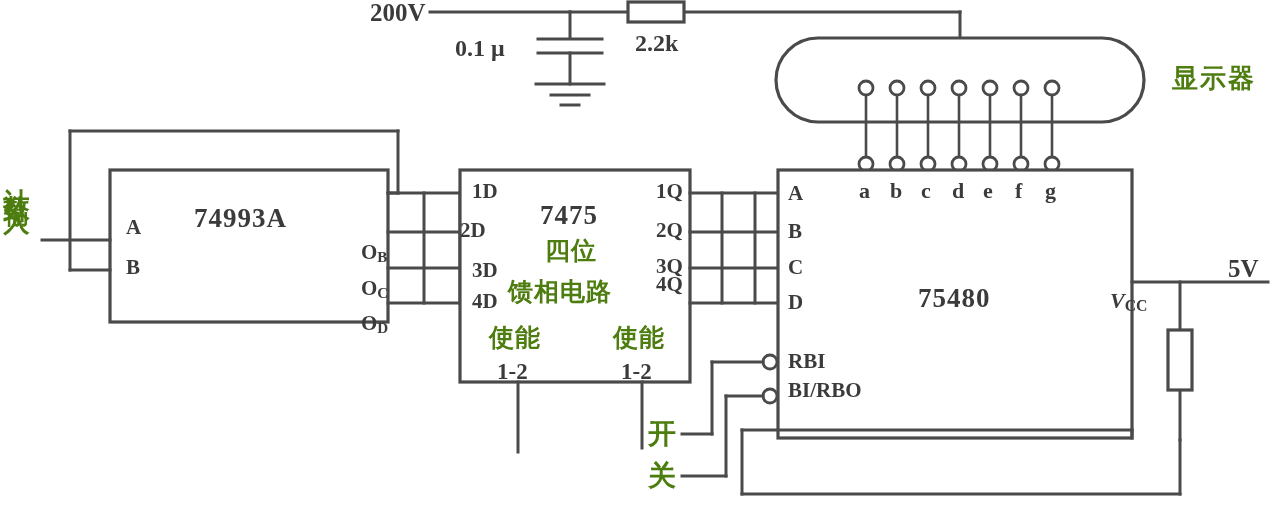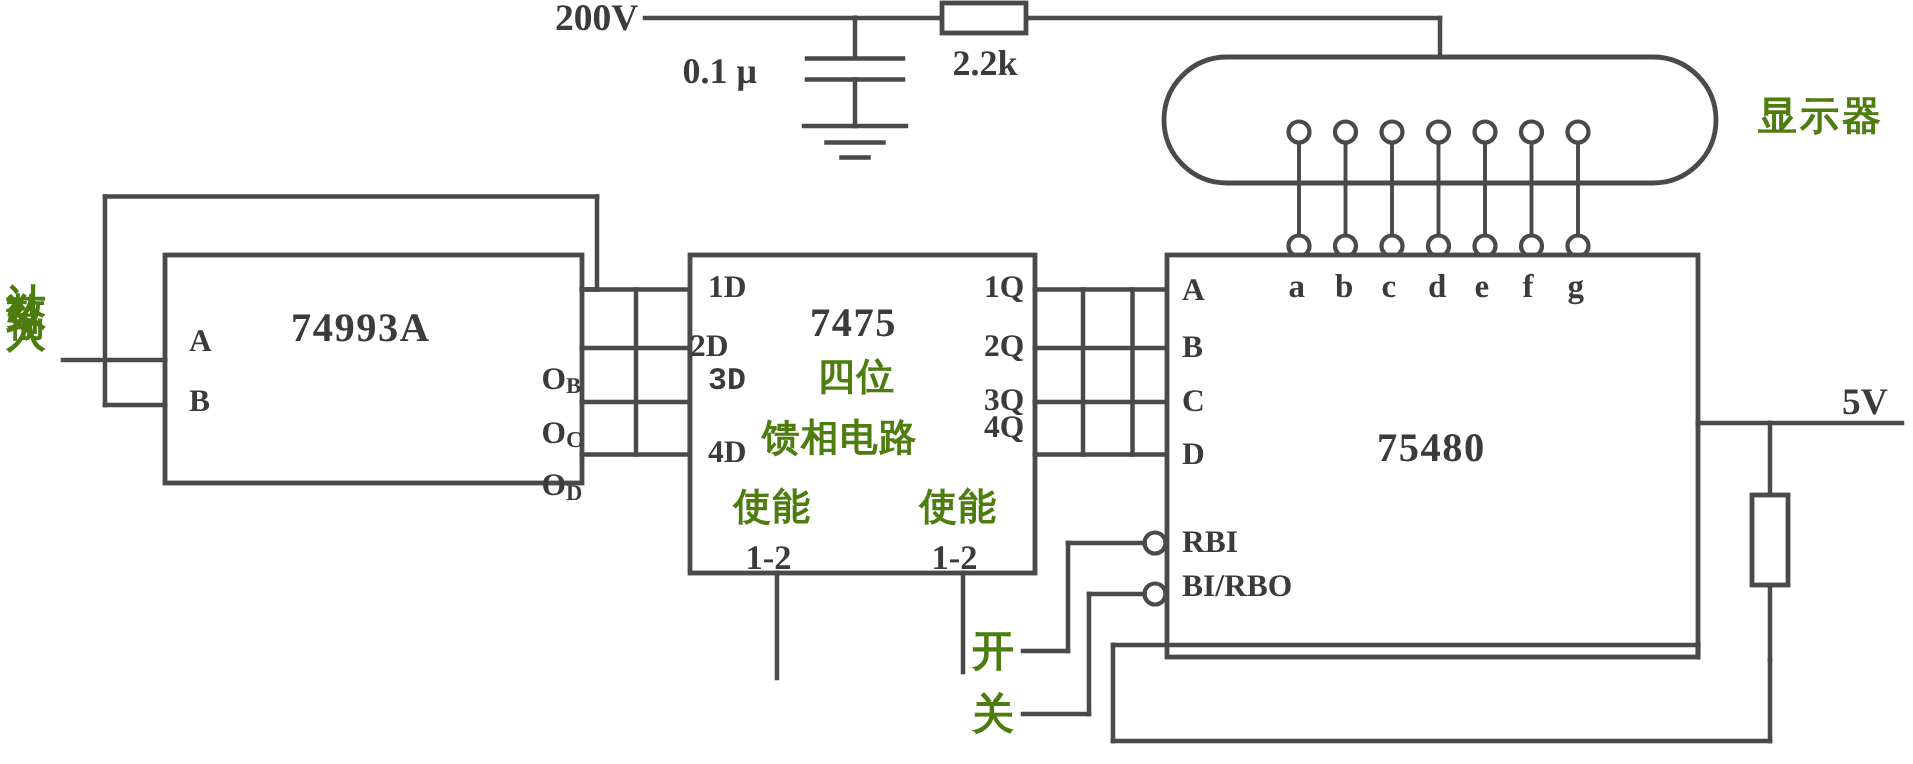--- a/index.html
+++ b/index.html
@@ -275,21 +275,21 @@
 
   <div class="lbl serif-b" style="left:540px; top:202px; font-size:27px; letter-spacing:1px;">7475</div>
 
   <div class="lbl cjk" style="left:545px; top:238px; font-size:25px; letter-spacing:1px;">四位</div>
 
   <div class="lbl cjk" style="left:508px; top:279px; font-size:25px; letter-spacing:1px;">馈相电路</div>
 
 
   <div class="lbl pin-label" style="left:472px; top:181px;">1D</div>
   <div class="lbl pin-label" style="left:460px; top:220px;">2D</div>
-  <div class="lbl pin-label" style="left:472px; top:244px;font-family:Liberation Mono, monospace;">3D</div>
+  <div class="lbl pin-label" style="left:472px; top:260px;">3D</div>
   <div class="lbl pin-label" style="left:472px; top:291px;">4D</div>
 
   <div class="lbl pin-label" style="left:656px; top:181px;">1Q</div>
   <div class="lbl pin-label" style="left:656px; top:220px;">2Q</div>
   <div class="lbl pin-label" style="left:656px; top:256px;">3Q</div>
   <div class="lbl pin-label" style="left:656px; top:274px;">4Q</div>
 
   <div class="lbl cjk" style="left:489px; top:325px; font-size:25px; letter-spacing:1px;">使能</div>
   <div class="lbl serif-b" style="left:497px; top:360px; font-size:23px;">1-2</div>
   <div class="lbl cjk" style="left:613px; top:325px; font-size:25px; letter-spacing:1px;">使能</div>
@@ -298,20 +298,23 @@
   <div class="lbl serif-b" style="left:918px; top:285px; font-size:27px; letter-spacing:1px;">75480</div>
 
   <div class="lbl pin-label" style="left:788px; top:183px;">A</div>
   <div class="lbl pin-label" style="left:788px; top:221px;">B</div>
   <div class="lbl pin-label" style="left:788px; top:257px;">C</div>
   <div class="lbl pin-label" style="left:788px; top:292px;">D</div>
 
   <div class="lbl pin-label" style="left:788px; top:351px;">RBI</div>
   <div class="lbl pin-label" style="left:788px; top:380px;">BI/RBO</div>
 
+  <div class="lbl" style="left:1088px; top:268px; font-size:22px; font-weight:bold;">
+    <span style="font-style:italic;">V</span><span class="sub">CC</span>
+  </div>
 
   <div class="lbl serif-b" style="left:1228px; top:256px; font-size:25px;">5V</div>
 
 
   <div class="lbl seg-letter" style="left:859px; top:180px;">a</div>
   <div class="lbl seg-letter" style="left:890px; top:180px;">b</div>
   <div class="lbl seg-letter" style="left:921px; top:180px;">c</div>
   <div class="lbl seg-letter" style="left:952px; top:180px;">d</div>
   <div class="lbl seg-letter" style="left:983px; top:180px;">e</div>
   <div class="lbl seg-letter" style="left:1015px; top:180px;">f</div>

